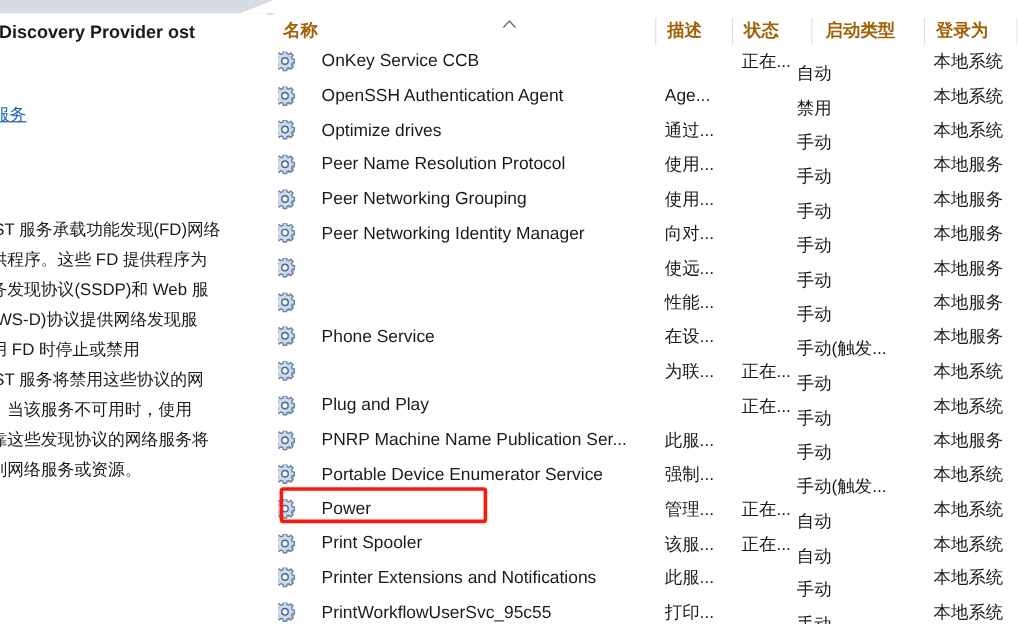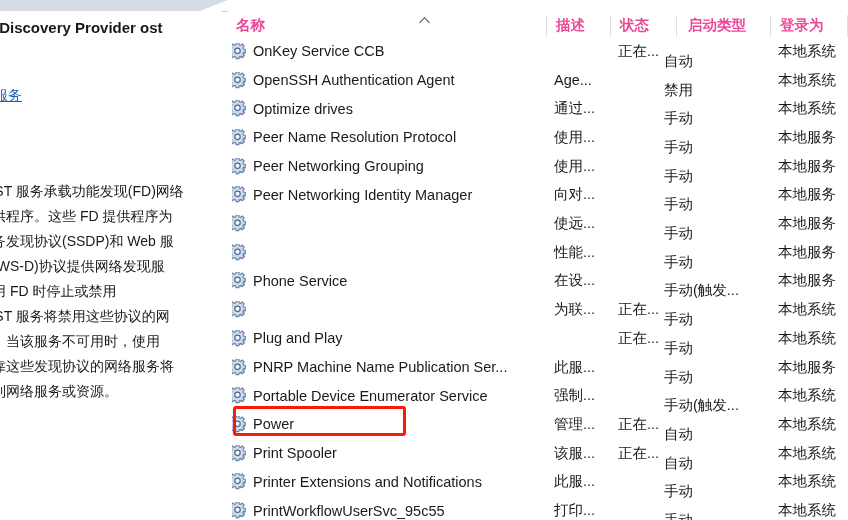--- a/index.html
+++ b/index.html
@@ -80,21 +80,21 @@
     position: absolute; left: 0; top: 6px;
     width: 620px; height: 31px;
     background: #ffffff;
   }
   .hdr-cell {
     position: absolute;
     top: 0; height: 31px;
     display: flex; align-items: center;
     font-size: 14.5px;
     font-weight: bold;
-    color: #ec4899;
+    color: #a16207;
     padding-left: 8px;
     box-sizing: border-box;
   }
   .hdr-sep {
     position: absolute;
     top: 5px; height: 22px;
     width: 1px;
     background: #dfdfdf;
   }
   .sort-arrow {
@@ -120,20 +120,21 @@
     display: flex; align-items: center;
     font-size: 14.5px;
     color: #1a1a1a;
     box-sizing: border-box;
     white-space: nowrap;
     overflow: hidden;
   }
   .cell-name {
     left: 0; width: 320px;
     padding-left: 4px;
+    gap: 15px;
   }
   .cell-desc { left: 320px; width: 64px; padding-left: 6px; }
   .cell-status { left: 384px; width: 66px; padding-left: 6px; }
   .cell-startup { left: 430px; width: 94px; padding-left: 6px; margin-top: 10px; }
   .cell-logon { left: 544px; width: 76px; padding-left: 6px; }
 
   
   .svc-icon {
     width: 17px; height: 17px;
     margin-right: 4px;

